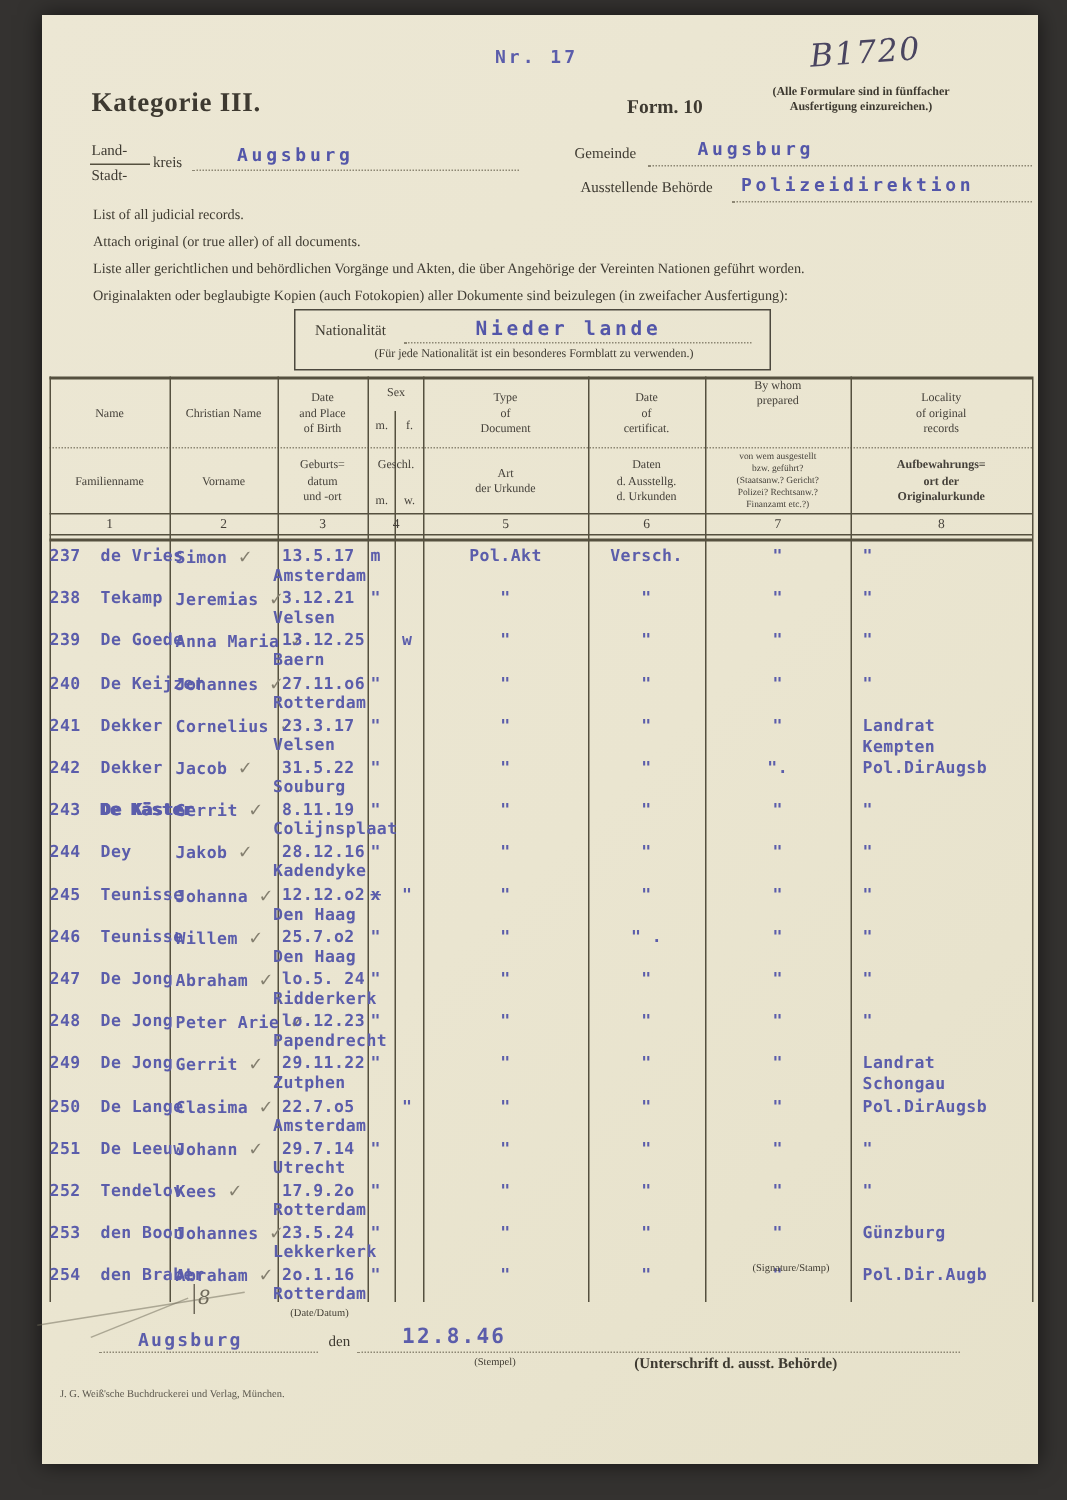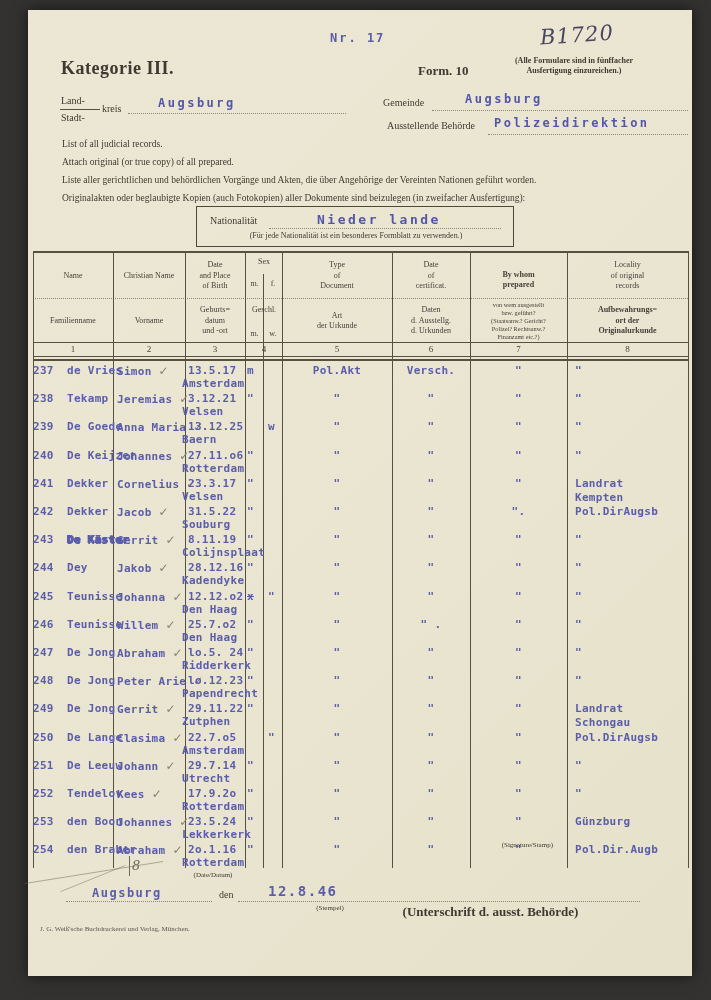--- a/index.html
+++ b/index.html
@@ -59,21 +59,21 @@
   <div class="abs typed stamp" style="left:130px;top:86px;">Augsburg</div>
 
   <div class="abs print" style="left:355px;top:87px;font-size:10px;">Gemeinde</div>
   <div class="abs dotted" style="left:404px;top:100px;width:256px;"></div>
   <div class="abs typed stamp" style="left:437px;top:82px;">Augsburg</div>
   <div class="abs print" style="left:359px;top:110px;font-size:10px;">Ausstellende Behörde</div>
   <div class="abs dotted" style="left:460px;top:124px;width:200px;"></div>
   <div class="abs typed stamp" style="left:466px;top:106px;">Polizeidirektion</div>
 
   <div class="abs print" style="left:34px;top:129px;font-size:9.5px;">List of all judicial records.</div>
-  <div class="abs print" style="left:34px;top:147px;font-size:9.5px;">Attach  original (or true copy) of all prepared.</div>
+  <div class="abs print" style="left:34px;top:147px;font-size:9.5px;">Attach  original (or true aller) of all documents.</div>
   <div class="abs print" style="left:34px;top:183px;font-size:9.5px;">Originalakten oder beglaubigte Kopien (auch Fotokopien) aller Dokumente sind beizulegen (in zweifacher Ausfertigung):</div>
   <div class="abs print" style="left:34px;top:165px;font-size:9.5px;">Liste aller gerichtlichen und behördlichen Vorgänge und Akten, die über Angehörige der Vereinten Nationen geführt worden.</div>
 
   <div class="abs" style="left:168px;top:196px;width:316px;height:39px;border:1px solid #4c483e;">
     <div class="abs print" style="left:13px;top:8px;font-size:10px;">Nationalität</div>
     <div class="abs dotted" style="left:72px;top:21px;width:232px;"></div>
     <div class="abs typed stamp" style="left:120px;top:5px;font-size:13px;">Nieder lande</div>
     <div class="abs print" style="left:11px;top:24px;width:296px;font-size:8px;text-align:center;">(Für jede Nationalität ist ein besonderes Formblatt zu verwenden.)</div>
   </div>
 
@@ -103,21 +103,21 @@
 of Birth</div>
     <div class="hcell small" style="left:218px;top:246px;width:36px;height:12px;">Sex</div>
     <div class="hcell small" style="left:218px;top:268px;width:17px;height:12px;">m.</div>
     <div class="hcell small" style="left:236px;top:268px;width:18px;height:12px;">f.</div>
     <div class="hcell small" style="left:255px;top:245px;width:108px;height:42px;text-align:center;">Type
 of
 Document</div>
     <div class="hcell small" style="left:365px;top:245px;width:76px;height:42px;">Date
 of
 certificat.</div>
-    <div class="hcell small" style="left:443px;top:249px;width:95px;height:42px;font-weight:bold;">By whom
+    <div class="hcell small" style="left:443px;top:231px;width:95px;height:42px;">By whom
 prepared</div>
     <div class="hcell small" style="left:540px;top:245px;width:119px;height:42px;">Locality
 of original
 records</div>
 
     <div class="hcell small" style="left:6px;top:291px;width:78px;height:40px;">Familienname</div>
     <div class="hcell small" style="left:86px;top:291px;width:70px;height:40px;">Vorname</div>
     <div class="hcell small" style="left:158px;top:291px;width:58px;height:40px;">Geburts=
 datum
 und -ort</div>
@@ -394,16 +394,16 @@
 
   <div class="abs print" style="left:140px;top:861px;width:90px;font-size:7px;text-align:center;">(Date/Datum)</div>
   <div class="abs print" style="left:405px;top:831px;width:120px;font-size:7px;text-align:right;">(Signature/Stamp)</div>
 
   <div class="abs dotted" style="left:38px;top:891px;width:146px;"></div>
   <div class="abs typed" style="left:64px;top:876px;font-size:12px;letter-spacing:1.5px;">Augsburg</div>
   <div class="abs print" style="left:191px;top:879px;font-size:10px;">den</div>
   <div class="abs dotted" style="left:210px;top:891px;width:402px;"></div>
   <div class="abs typed" style="left:240px;top:873px;font-size:14px;letter-spacing:1.5px;">12.8.46</div>
   <div class="abs print" style="left:262px;top:894px;width:80px;font-size:7px;text-align:center;">(Stempel)</div>
-  <div class="abs print" style="left:370px;top:894px;width:185px;font-size:13px;text-align:center;font-weight:bold;">(Unterschrift d. ausst. Behörde)</div>
+  <div class="abs print" style="left:370px;top:894px;width:185px;font-size:10px;text-align:center;font-weight:bold;">(Unterschrift d. ausst. Behörde)</div>
 
   <div class="abs print" style="left:12px;top:915px;font-size:7px;color:#5a564c;">J. G. Weiß'sche Buchdruckerei und Verlag, München.</div>
 </div>
 
 </body></html>

